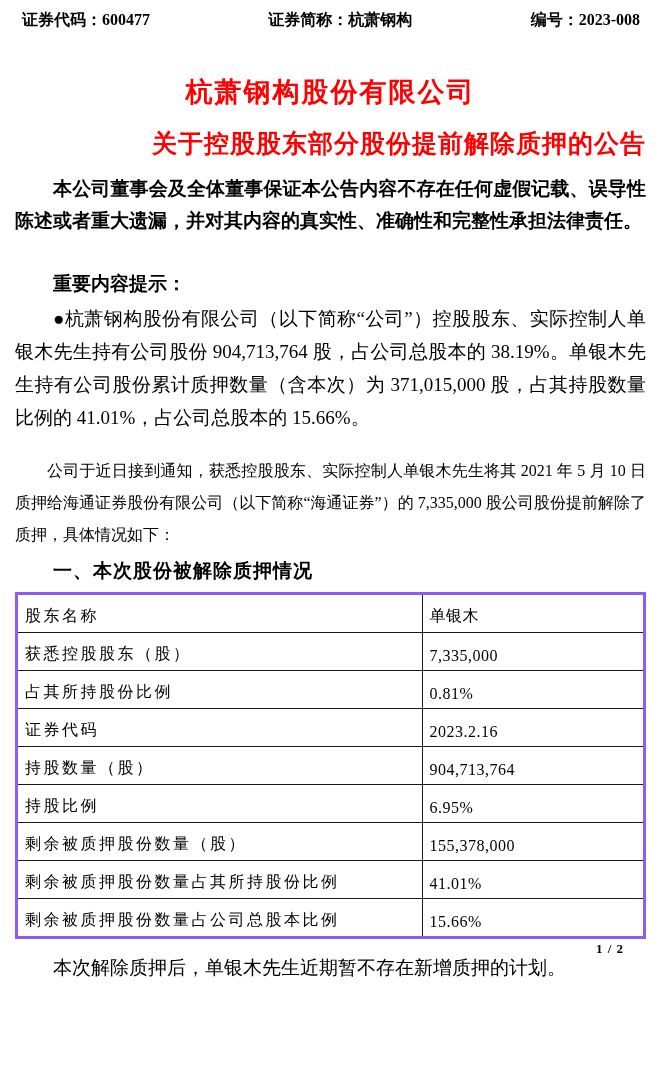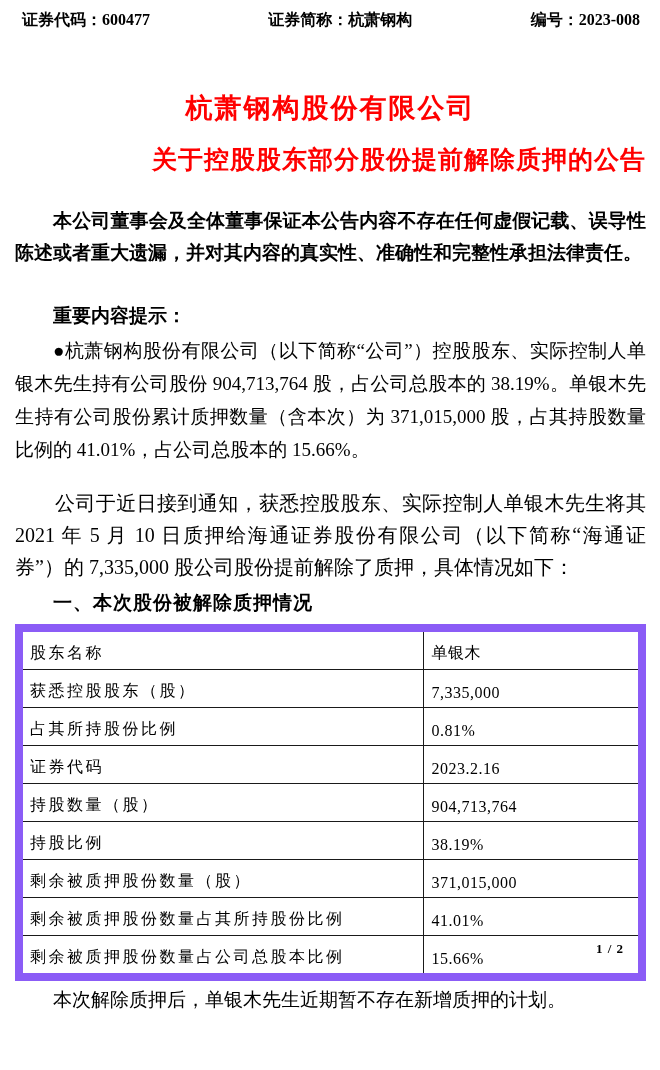--- a/index.html
+++ b/index.html
@@ -23,42 +23,42 @@
   }
   .doc-header {
     display: flex;
     justify-content: space-between;
     align-items: baseline;
     font-size: 16px;
     font-weight: bold;
     padding: 0 6px 0 7px;
   }
   .title1 {
-    margin-top: 58px;
+    margin-top: 42px;
     text-align: center;
     font-family: Liberation Serif, serif;
     font-weight: bold;
     font-size: 27px;
     line-height: 38px;
     color: #ff0000;
     letter-spacing: 2px;
   }
   .title2 {
     margin-top: 14px;
     text-align: right;
     font-family: "Liberation Sans", "DejaVu Sans", sans-serif;
     font-weight: bold;
     font-size: 25px;
     line-height: 36px;
     color: #ff0000;
     letter-spacing: 1px;
   }
   p { margin: 0; }
   .statement {
-    margin-top: 28px;
+    margin-top: 12px;
     font-size: 19px;
     line-height: 32px;
     font-weight: bold;
     text-indent: 2em;
     text-align: justify;
   }
   .notice-heading {
     margin-top: 31px;
     font-size: 19px;
     line-height: 32px;
@@ -67,58 +67,58 @@
   }
   .bullet-para {
     margin-top: 2px;
     font-size: 19px;
     line-height: 33px;
     text-indent: 2em;
     text-align: justify;
   }
   .body-para {
     margin-top: 21px;
-    font-size: 20px;
+    font-size: 16px;
     line-height: 32px;
     text-indent: 2em;
     text-align: justify;
   }
   .section-heading {
     margin-top: 5px;
     font-size: 19px;
     line-height: 30px;
     font-weight: bold;
     padding-left: 2em;
     letter-spacing: 1px;
   }
   table.pledge-table {
     margin-top: 6px;
     width: 100%;
     border-collapse: collapse;
-    border: 8px solid #8b5cf6;
+    border: 3px solid #8b5cf6;
     table-layout: fixed;
   }
   table.pledge-table td {
     border: 1px solid #1a1a1a;
     height: 32px;
     vertical-align: bottom;
     padding: 0 4px 5px 7px;
     font-size: 16px;
     overflow: hidden;
     white-space: nowrap;
   }
   td.cell-label {
     width: 62.5%;
     letter-spacing: 2.5px;
   }
   td.cell-value {
     letter-spacing: 0.5px;
   }
   .closing-para {
-    margin-top: 4px;
+    margin-top: 14px;
     font-size: 19px;
     line-height: 30px;
     text-indent: 2em;
   }
   .page-footer {
     position: absolute;
     right: 36px;
     bottom: 17px;
     font-size: 13px;
     font-weight: bold;
@@ -165,25 +165,25 @@
       <tr>
         <td class="cell-label">证券代码</td>
         <td class="cell-value">2023.2.16</td>
       </tr>
       <tr>
         <td class="cell-label">持股数量（股）</td>
         <td class="cell-value">904,713,764</td>
       </tr>
       <tr>
         <td class="cell-label">持股比例</td>
-        <td class="cell-value">38.19%</td>
+        <td class="cell-value">6.95%</td>
       </tr>
       <tr>
         <td class="cell-label">剩余被质押股份数量（股）</td>
-        <td class="cell-value">371,015,000</td>
+        <td class="cell-value">155,378,000</td>
       </tr>
       <tr>
         <td class="cell-label">剩余被质押股份数量占其所持股份比例</td>
         <td class="cell-value">41.01%</td>
       </tr>
       <tr>
         <td class="cell-label">剩余被质押股份数量占公司总股本比例</td>
         <td class="cell-value">15.66%</td>
       </tr>
     </tbody>

